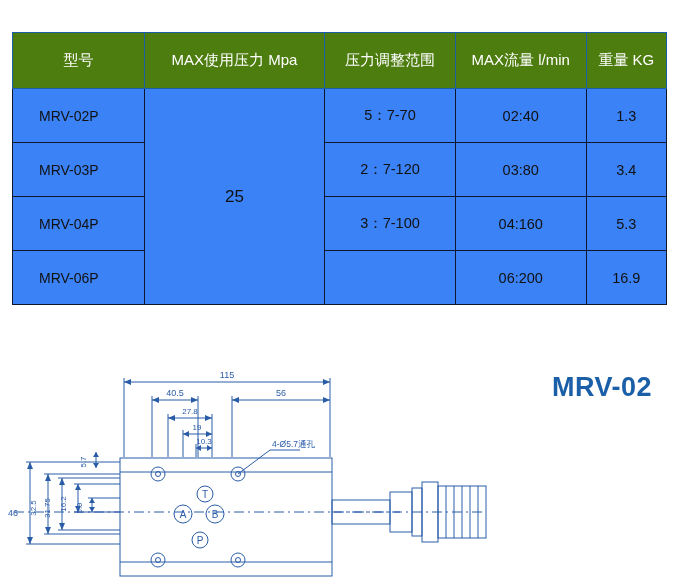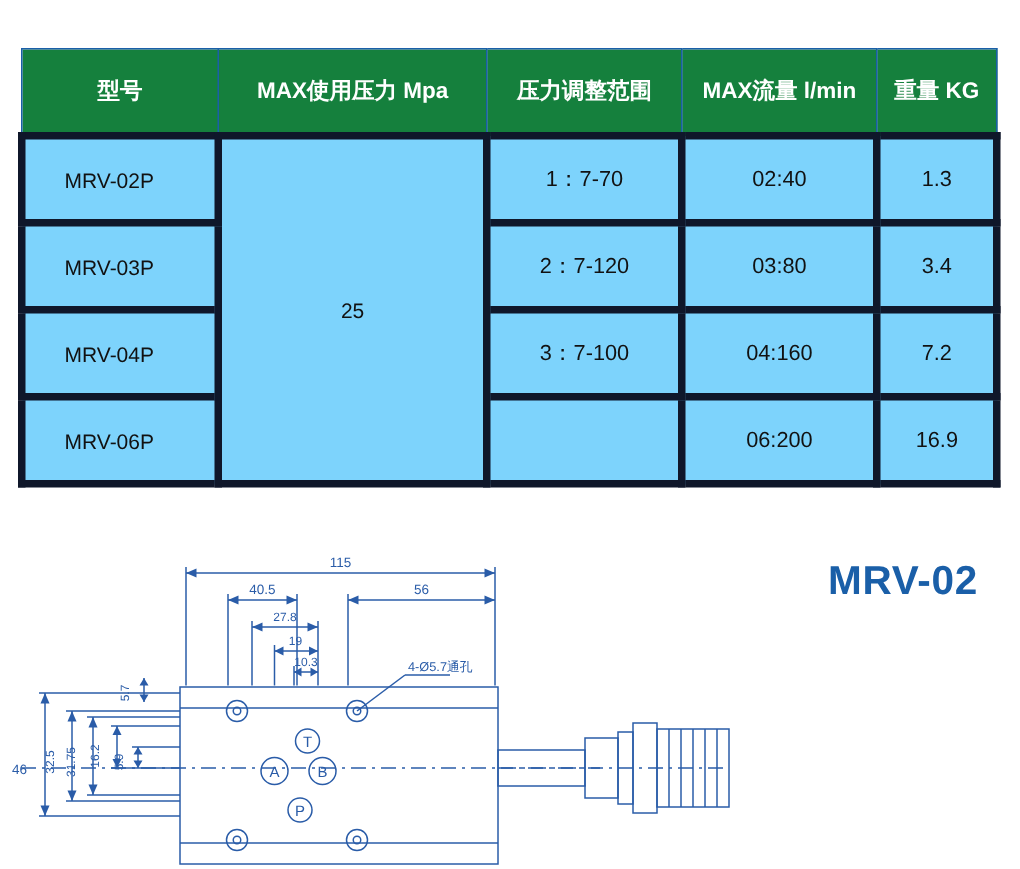--- a/index.html
+++ b/index.html
@@ -14,45 +14,45 @@
 
   
   .spec-table{
     position:absolute;
     left:12px; top:32px;
     width:655px;
     border-collapse:collapse;
     table-layout:fixed;
   }
   .spec-table th{
-    background:#15803d;
+    background:#4d7c0f;
     color:#ffffff;
     font-size:15px;
-    font-weight:bold;
+    font-weight:normal;
     height:53px;
     border:1px solid #1a5fa8;
     text-align:center;
     vertical-align:middle;
   }
   .spec-table td{
-    border:5px solid #0f172a;
+    border:1px solid #0f172a;
     height:51px;
     font-size:14.5px;
     text-align:center;
     vertical-align:middle;
-    background:#7dd3fc;
+    background:#3b82f6;
     color:#111;
   }
   .col-model{width:128px;}
   .col-maxp{width:175px;}
   .col-range{width:127px;}
   .col-flow{width:127px;}
   .col-weight{width:78px;}
   td.model-cell{font-size:14px;text-align:left;padding-left:26px;}
-  td.merged{font-size:14px;}
+  td.merged{font-size:17px;}
 
   
   .drawing{
     position:absolute;
     left:0; top:322px;
     width:680px; height:257px;
   }
   .title-label{
     position:absolute;
     right:28px; top:50px;
@@ -81,35 +81,35 @@
       <th>MAX使用压力 Mpa</th>
       <th>压力调整范围</th>
       <th>MAX流量 l/min</th>
       <th>重量 KG</th>
     </tr>
   </thead>
   <tbody>
     <tr>
       <td class="model-cell">MRV-02P</td>
       <td class="merged" rowspan="4">25</td>
-      <td>1：7-70</td>
+      <td>5：7-70</td>
       <td>02:40</td>
       <td>1.3</td>
     </tr>
     <tr>
       <td class="model-cell">MRV-03P</td>
       <td>2：7-120</td>
       <td>03:80</td>
       <td>3.4</td>
     </tr>
     <tr>
       <td class="model-cell">MRV-04P</td>
       <td>3：7-100</td>
       <td>04:160</td>
-      <td>7.2</td>
+      <td>5.3</td>
     </tr>
     <tr>
       <td class="model-cell">MRV-06P</td>
       <td></td>
       <td>06:200</td>
       <td>16.9</td>
     </tr>
   </tbody>
 </table>
 

